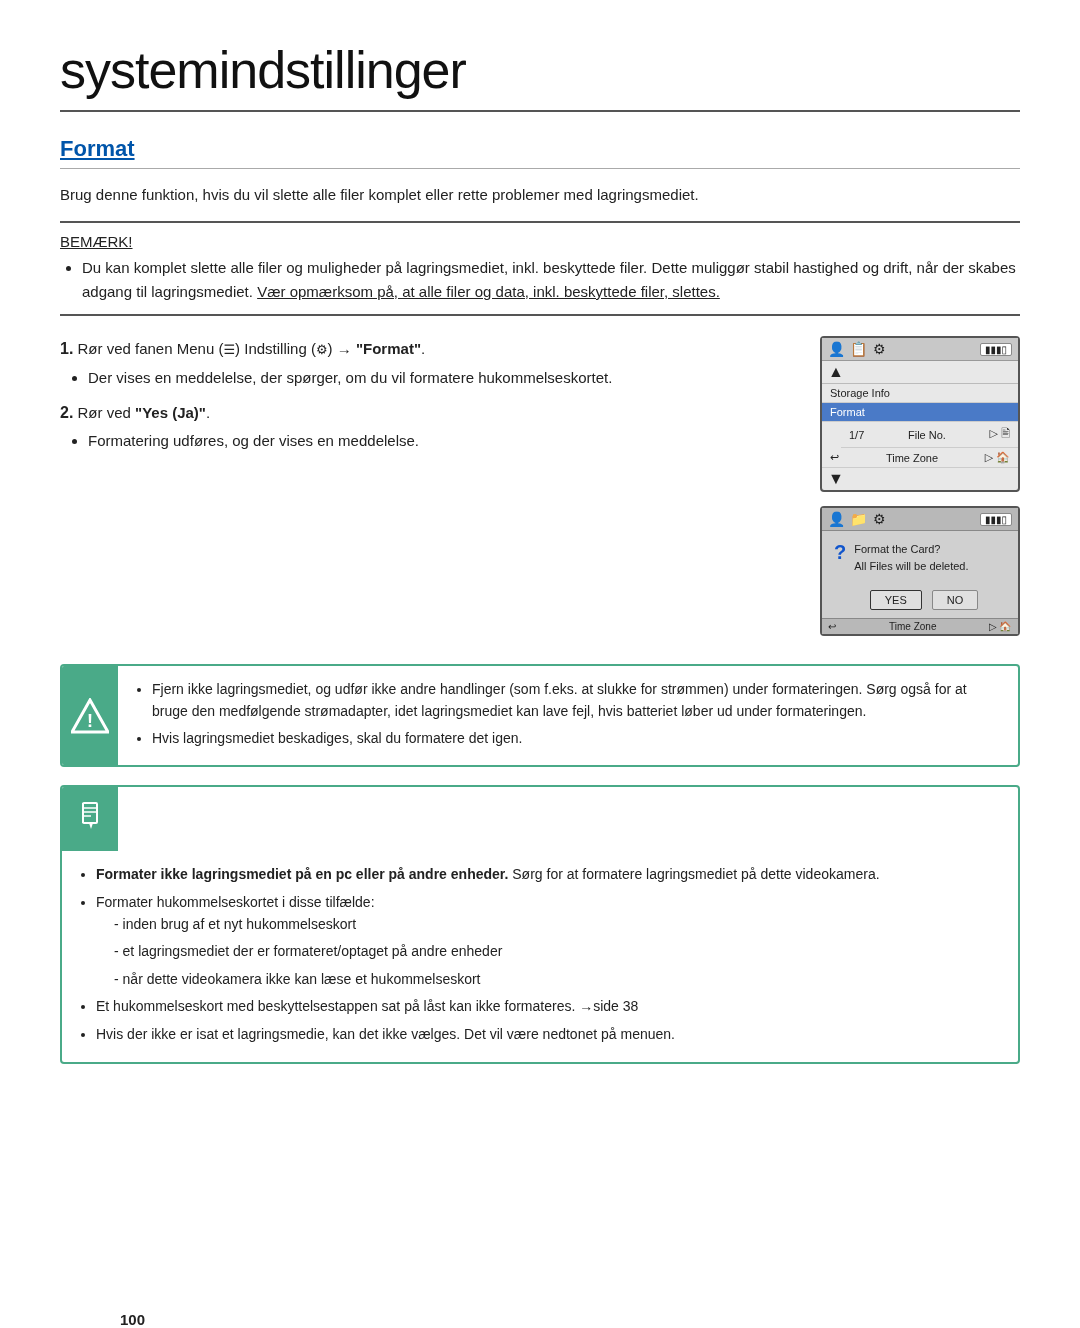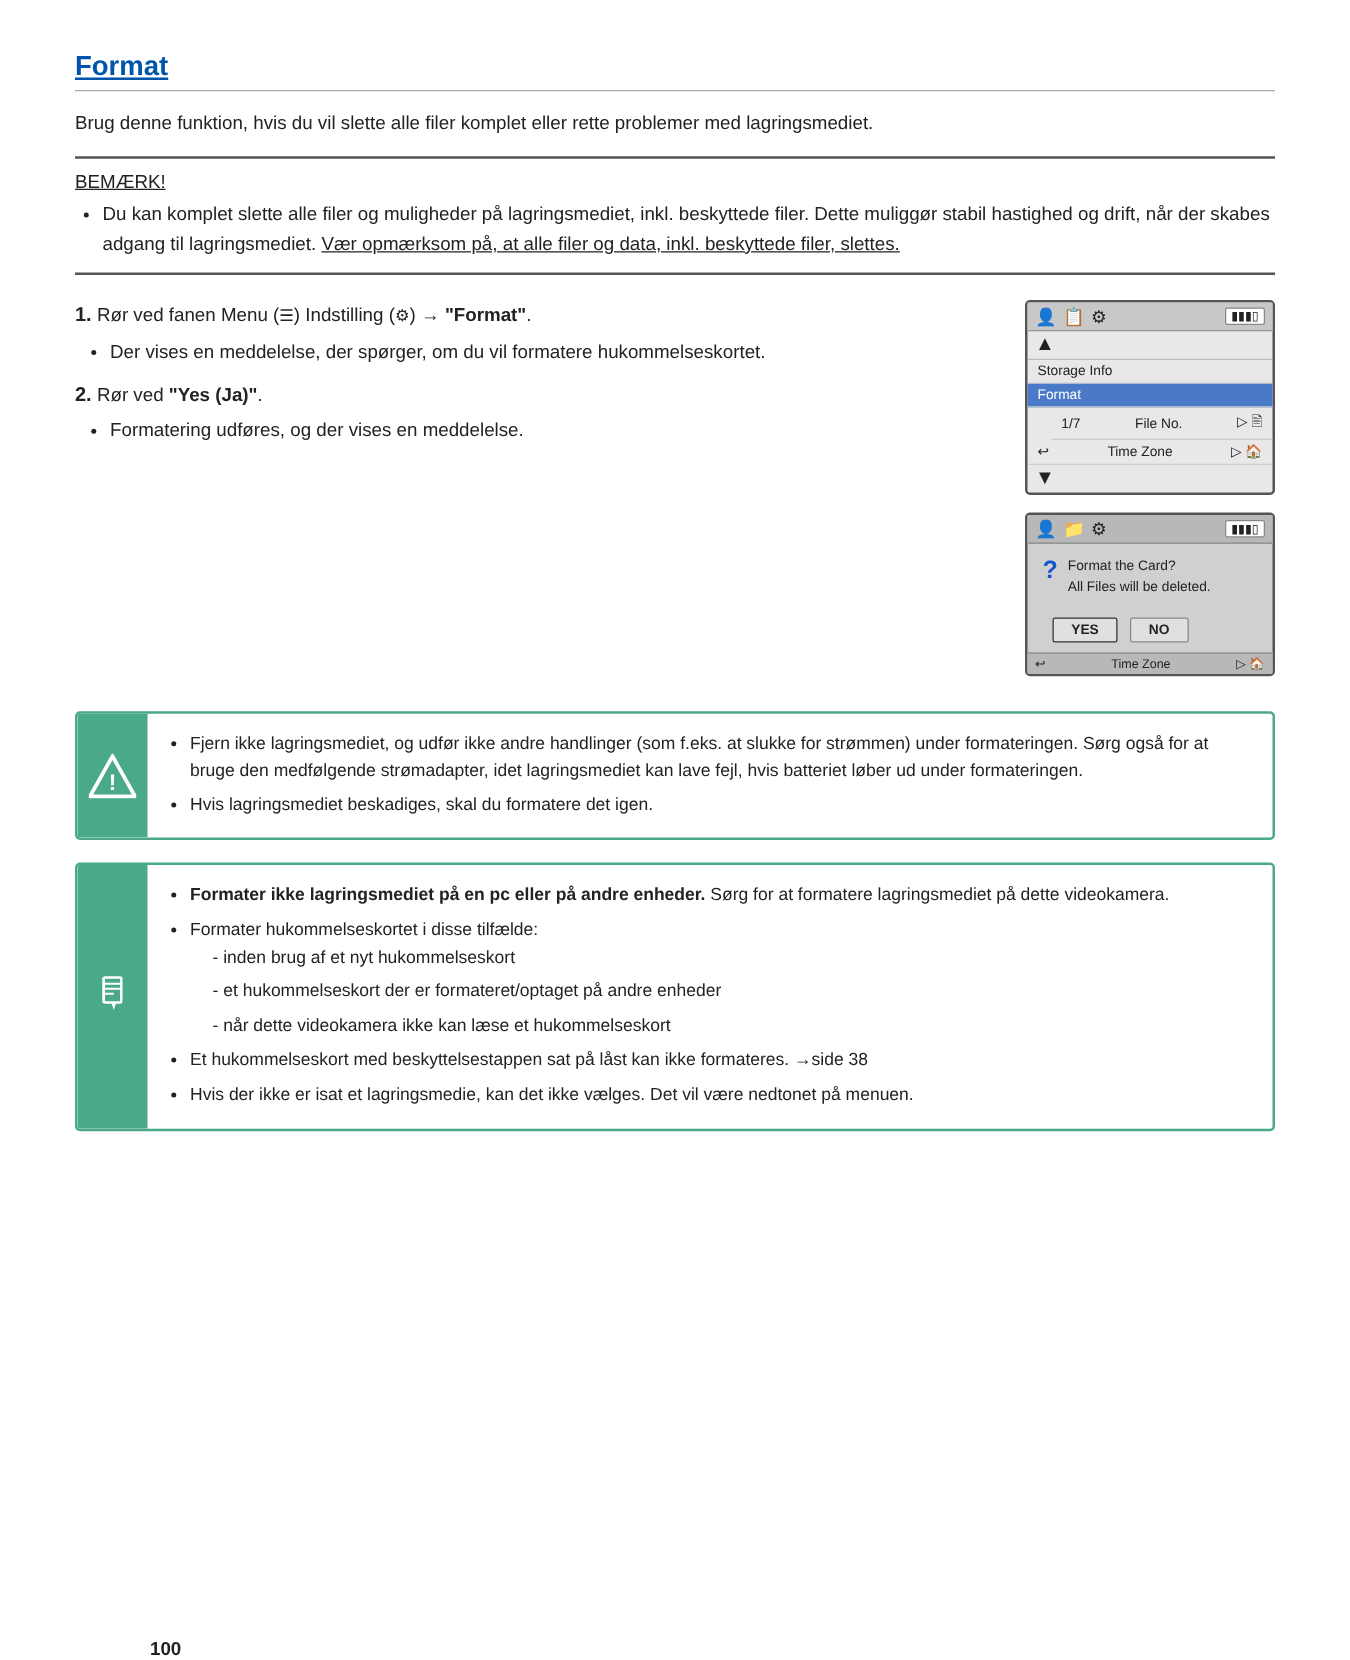--- a/index.html
+++ b/index.html
@@ -169,23 +169,23 @@
       color: #1155cc;
       font-weight: bold;
     }
     .confirm-screen .body .text-block {
       font-size: 11px;
       line-height: 1.5;
       color: #222;
     }
     .confirm-screen .buttons {
       display: flex;
+      justify-content: center;
       gap: 10px;
       padding: 6px 12px 8px 20px;
-      font-weight: bold;
     }
     .confirm-screen .btn {
       border: 1px solid #888;
       background: #e0e0e0;
       padding: 3px 14px;
       font-size: 11px;
       border-radius: 2px;
     }
     .confirm-screen .btn.yes {
       border: 1.5px solid #333;
@@ -231,21 +231,21 @@
       font-size: 14px;
       line-height: 1.6;
       margin-bottom: 4px;
     }
 
     
     .note-box {
       border: 2px solid #4aaa88;
       border-radius: 4px;
       display: flex;
-      flex-direction: row;
+      flex-direction: column;
       gap: 0;
       margin-bottom: 28px;
       overflow: hidden;
     }
     .note-box .icon-col {
       background: #4aaa88;
       width: 56px;
       display: flex;
       align-items: center;
       justify-content: center;
@@ -287,20 +287,21 @@
     .page-wrap {
       position: relative;
       min-height: 1328px;
     }
   </style>
 </head>
 <body>
 
 <div class="page-wrap">
 
+  <h1 class="page-title">systemindstillinger</h1>
 
   <h2 class="section-title">Format</h2>
 
   <p class="intro-text">Brug denne funktion, hvis du vil slette alle filer komplet eller rette problemer med lagringsmediet.</p>
 
   <div class="bemærk-box">
     <div class="bemærk-label">BEMÆRK!</div>
     <ul>
       <li>
         <span>Du kan komplet slette alle filer og muligheder på lagringsmediet, inkl. beskyttede filer. Dette muliggør stabil hastighed og drift, når der skabes adgang til lagringsmediet.</span>
@@ -442,21 +443,21 @@
     <div class="content-col">
       <ul>
         <li>
           <strong>Formater ikke lagringsmediet på en pc eller på andre enheder.</strong>
           Sørg for at formatere lagringsmediet på dette videokamera.
         </li>
         <li>
           Formater hukommelseskortet i disse tilfælde:
           <ul>
             <li>inden brug af et nyt hukommelseskort</li>
-            <li>et hukommelseskort der er formateret/optaget på andre enheder</li>
+            <li>et lagringsmediet der er formateret/optaget på andre enheder</li>
             <li>når dette videokamera ikke kan læse et hukommelseskort</li>
           </ul>
         </li>
         <li>
           Et hukommelseskort med beskyttelsestappen sat på låst kan ikke formateres. →side 38
         </li>
         <li>
           Hvis der ikke er isat et lagringsmedie, kan det ikke vælges. Det vil være nedtonet på menuen.
         </li>
       </ul>

